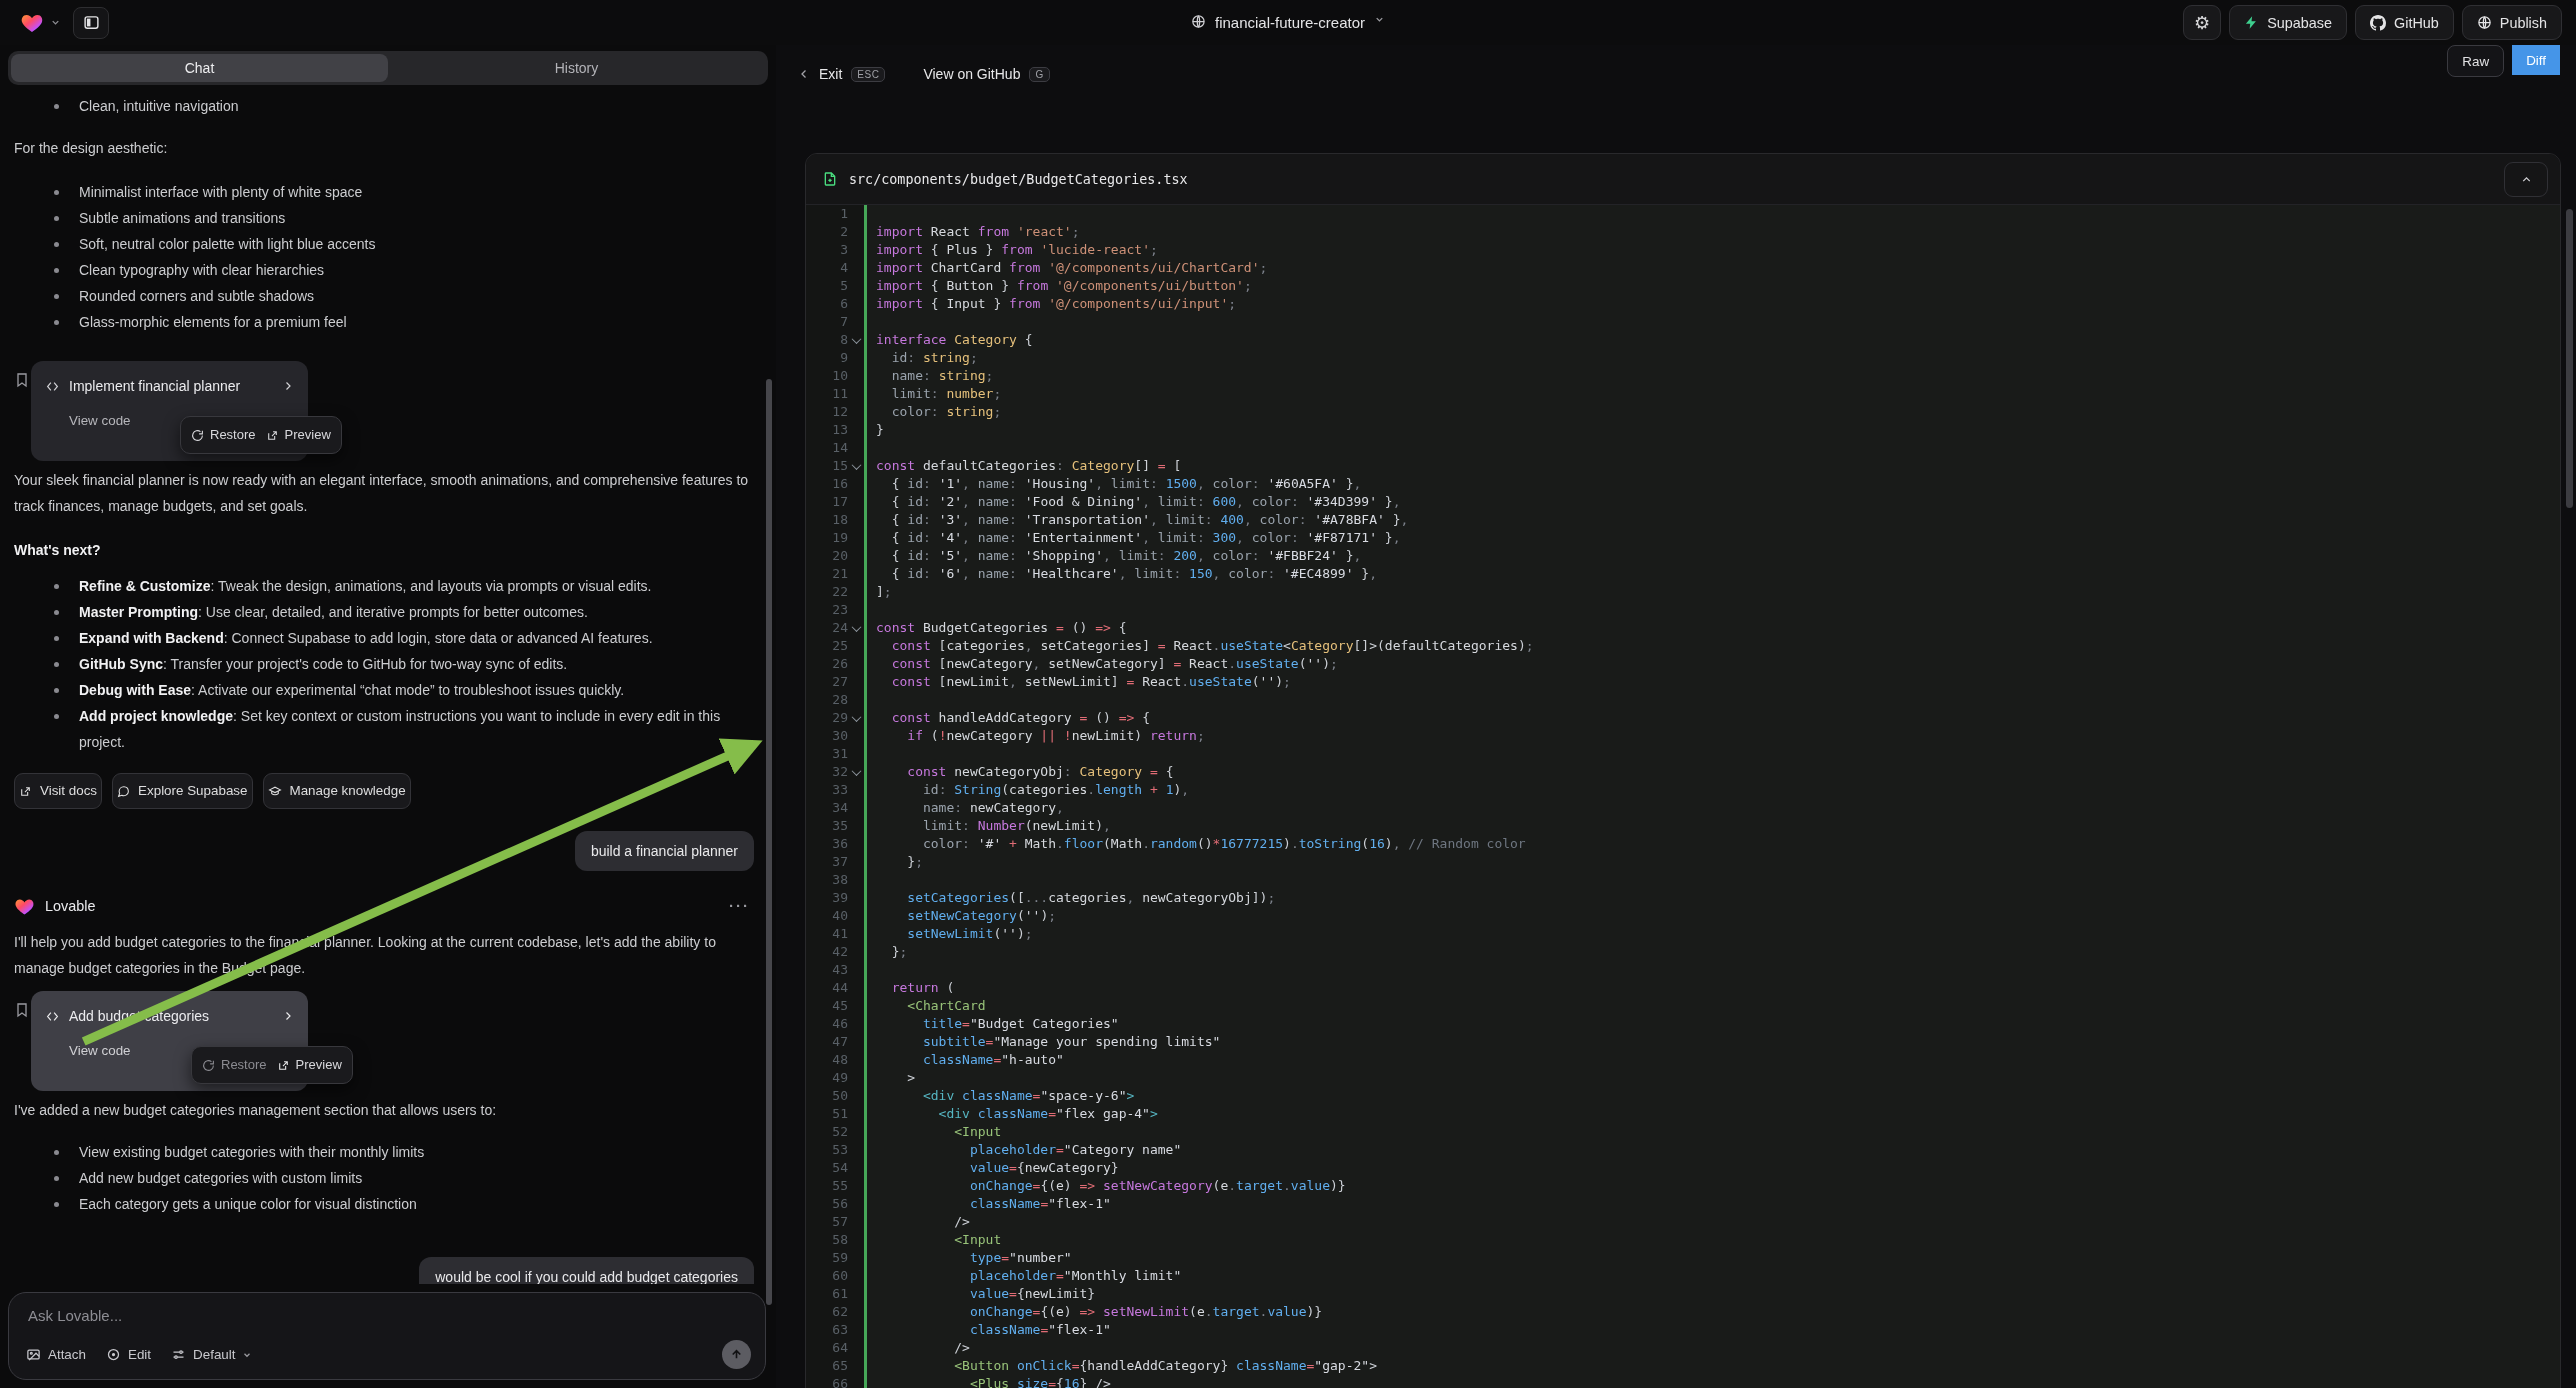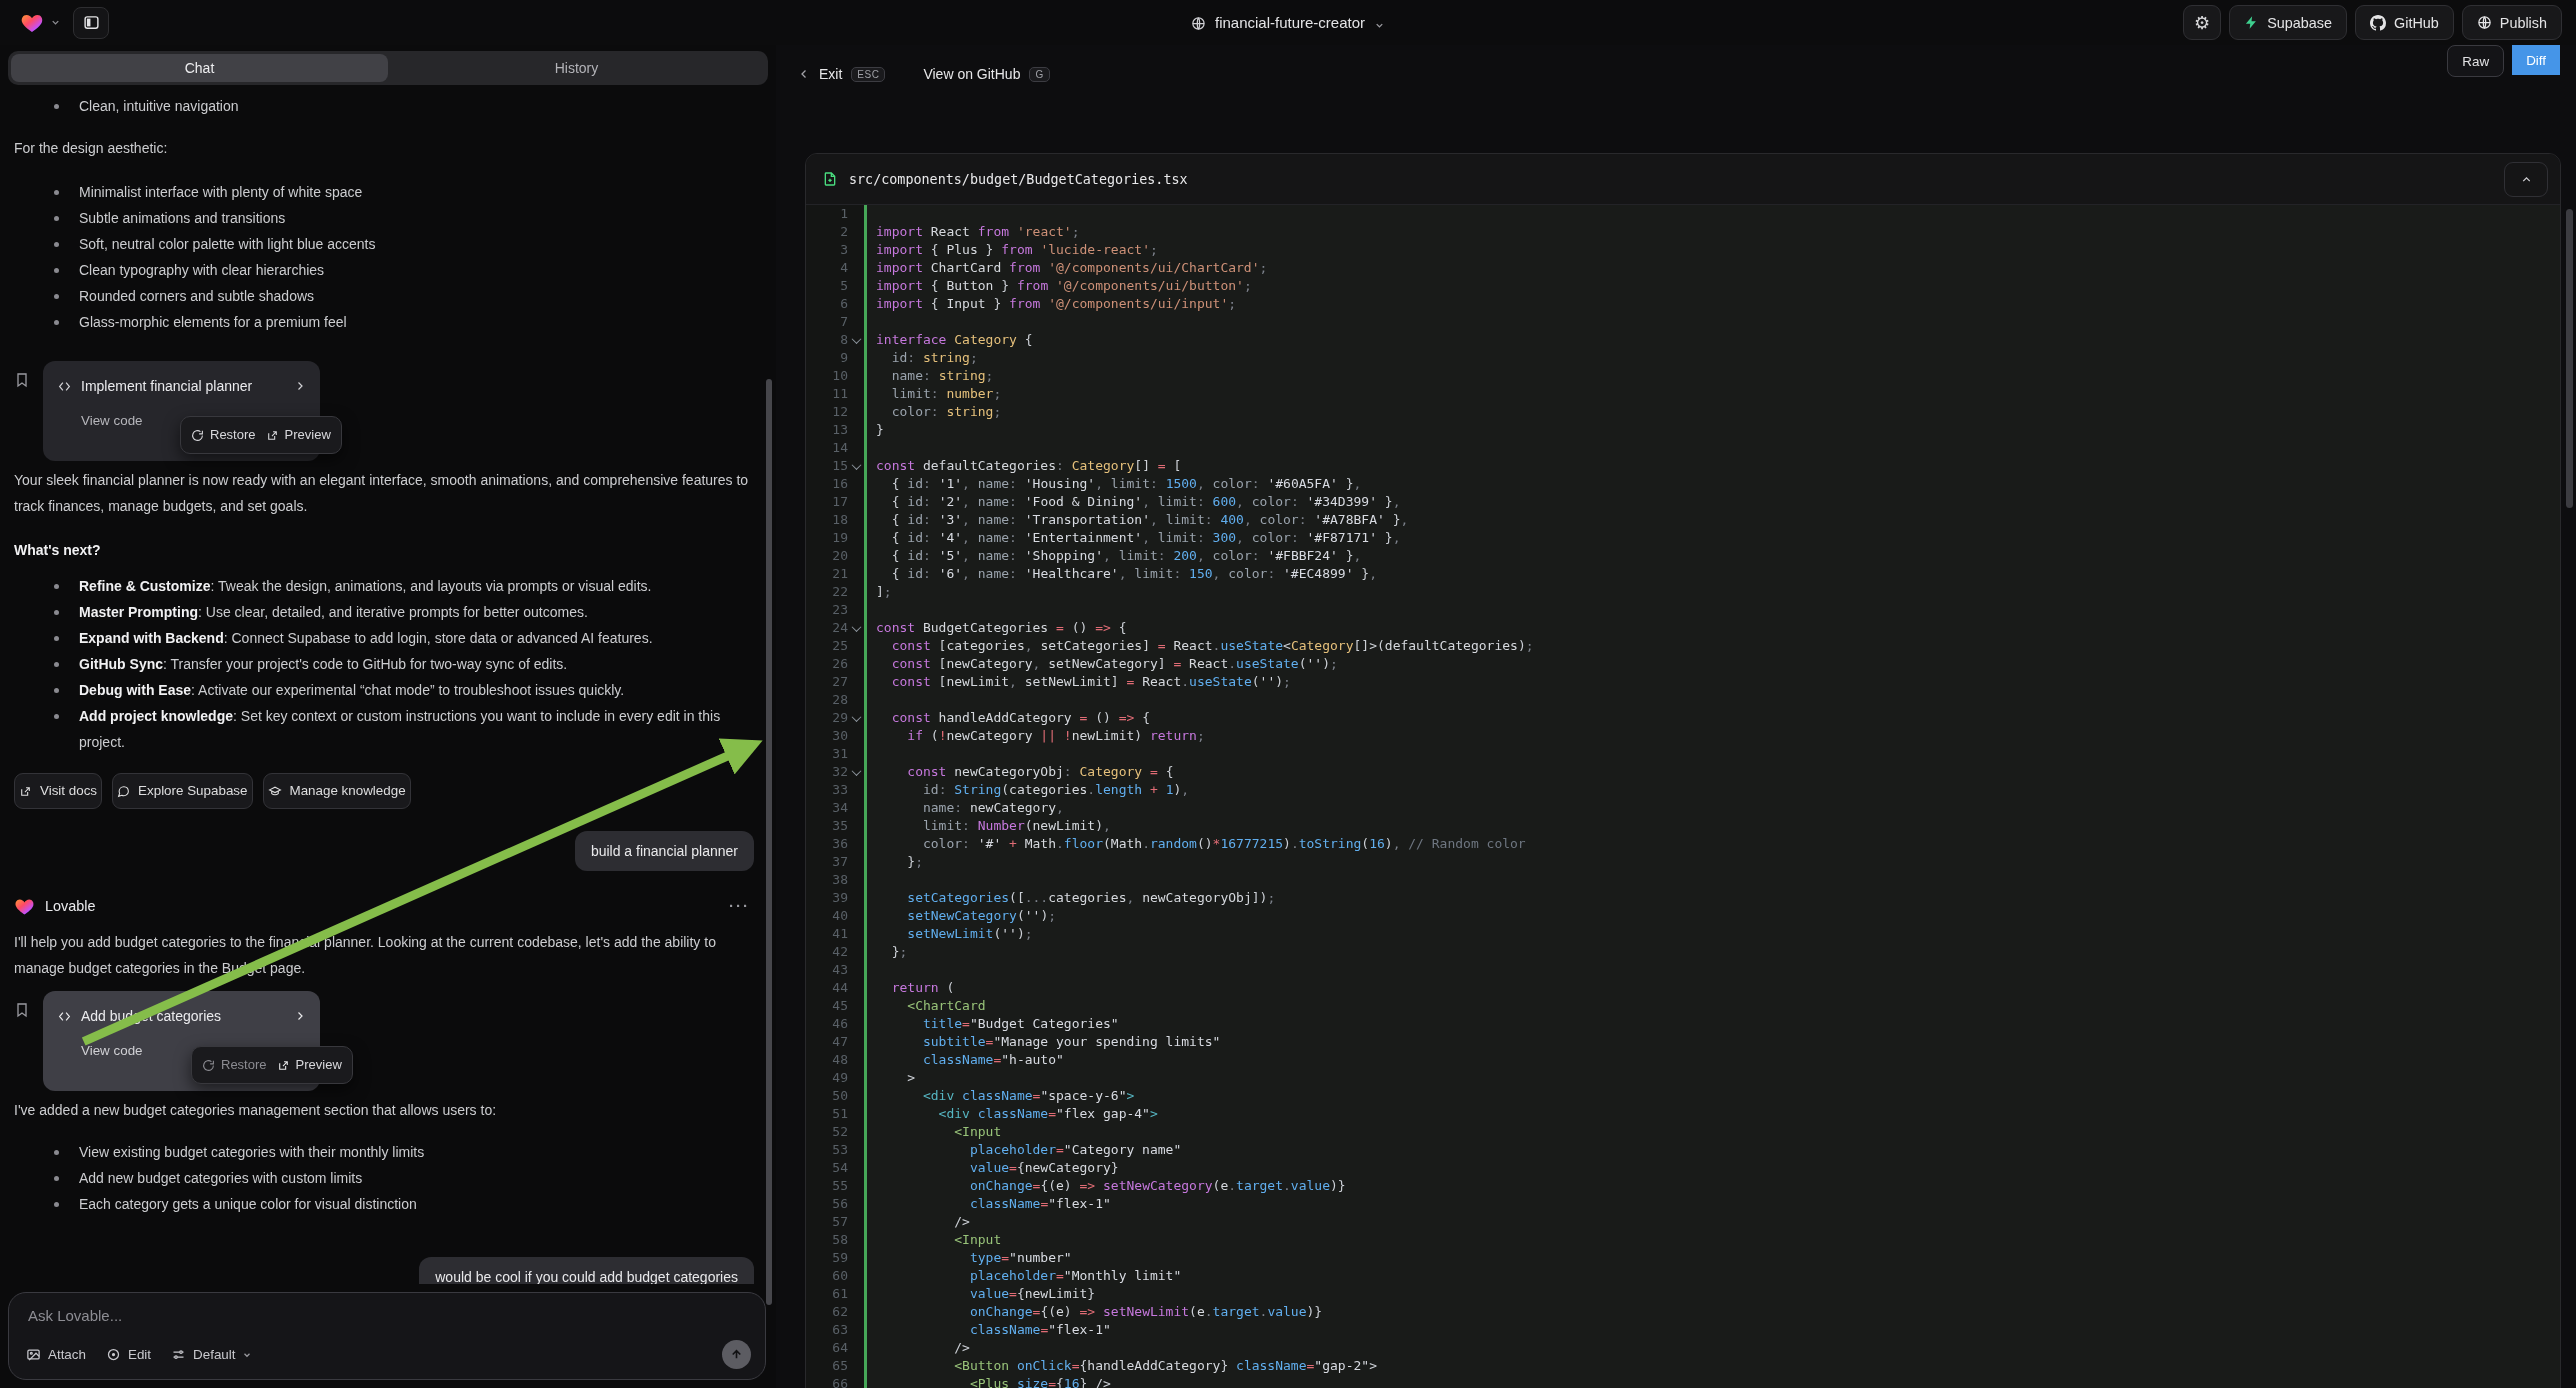--- a/index.html
+++ b/index.html
@@ -4,40 +4,40 @@
 <style>
   html,body{margin:0;padding:0;background:#0b0b0c;width:2576px;height:1388px;overflow:hidden;
     font-family:"Liberation Sans",sans-serif;-webkit-font-smoothing:antialiased;color:#d6d6d8;}
   svg{display:block}
   
   .topbar{position:absolute;left:0;top:0;width:2576px;height:45px;display:flex;align-items:center;
     padding:0 14px;box-sizing:border-box;background:#0c0c0d;z-index:10}
   .brand{display:flex;align-items:center;gap:6px;margin-left:6px}
   .panel-btn{width:34px;height:30px;border:1px solid #2e2e31;border-radius:8px;background:#141416;
     display:flex;align-items:center;justify-content:center;margin-left:12px}
-  .project{position:absolute;left:50%;transform:translateX(-50%);display:flex;align-items:flex-end;gap:9px;
+  .project{position:absolute;left:50%;transform:translateX(-50%);display:flex;align-items:flex-start;gap:9px;
     color:#e4e4e6;font-size:15px}
   .top-right{margin-left:auto;display:flex;align-items:center;gap:8px}
   .tbtn{height:33px;padding:0 14px;border:1px solid #2f2f33;border-radius:9px;background:#18181a;
     color:#e4e4e6;font-size:14.4px;display:flex;align-items:center;gap:8px}
   .tbtn.icon-only{width:36px;padding:0;justify-content:center;font-size:18px;color:#d6d6d8}
   
   .chat-panel{position:absolute;left:0;top:45px;width:776px;bottom:0;display:flex;flex-direction:column;background:#0b0b0c}
   .tabs{margin:6px 8px 0 8px;height:34px;background:#27272a;border-radius:10px;display:flex;padding:3px;box-sizing:border-box;flex:none}
   .tab{flex:1;display:flex;align-items:center;justify-content:center;font-size:14px;color:#b3b3b8;border-radius:8px}
   .tab.active{background:#414146;color:#eeeef0}
   .chat-scroll{flex:1;overflow:hidden;padding:8px 22px 0 14px;font-size:14px;line-height:26px;color:#cccdd0;position:relative}
   .chat-scroll p{margin:0}
   ul.blist{list-style:none;margin:0;padding:0}
   ul.blist li{position:relative;padding-left:65px;min-height:26px}
   ul.blist li::before{content:"";position:absolute;left:40px;top:10.5px;width:5px;height:5px;border-radius:50%;background:#8a8a90}
   .sp16{height:16px}.sp18{height:18px}.sp10{height:10px}.sp22{height:22px}.sp40{height:40px}.sp6{height:6px}
   .bold{font-weight:bold;color:#f1f1f3}
   
-  .vwrap{position:relative;display:flex;gap:13px;margin-top:26px;height:100px;flex:none}
+  .vwrap{position:relative;display:flex;gap:1px;margin-top:26px;height:100px;flex:none}
   .bm{margin-top:10px;flex:none}
   .vcard{width:277px;box-sizing:border-box;border-radius:12px;padding:12px 14px;background:#26262b;flex:none}
   .vcard.hl{background:#3f3f46}
   .vrow1{display:flex;align-items:center;gap:9px}
   .vtitle{font-size:14px;color:#ebebee;flex:1;white-space:nowrap}
   .vview{margin-left:24px;margin-top:9px;font-size:13.4px;color:#b6b6bb}
   .pill{position:absolute;left:166px;top:55px;display:flex;gap:10px;background:#1a1a1d;border:1px solid #38383d;
     border-radius:10px;padding:5px 10px;font-size:13px;color:#d8d8dc;box-shadow:0 6px 16px rgba(0,0,0,.55);z-index:5;align-items:center}
   .pill .pbtn{display:flex;align-items:center;gap:6px}
   .pill .dim{color:#8b8b91}

